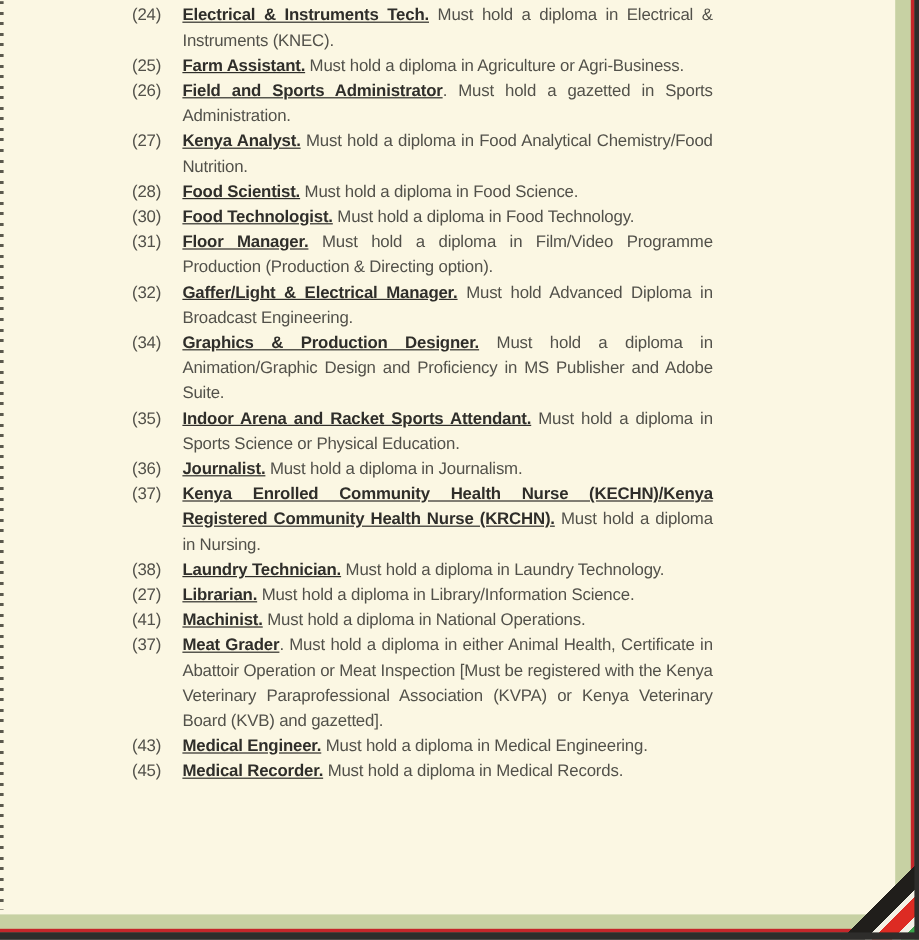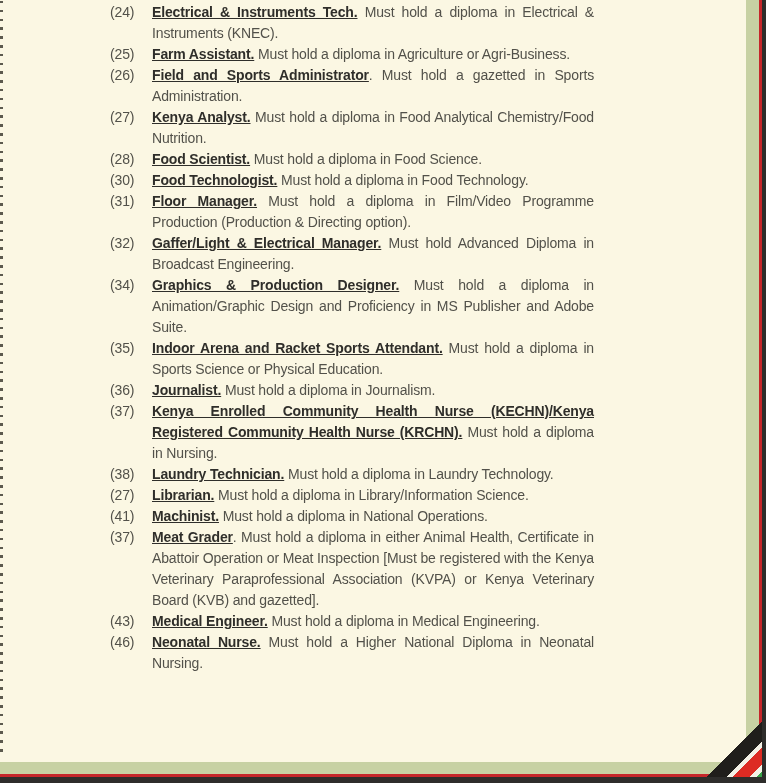--- a/index.html
+++ b/index.html
@@ -155,24 +155,24 @@
     <span class="num">(37)</span>
     <span class="body"><b>Meat Grader</b><span>. Must hold a diploma in either Animal Health, Certificate in Abattoir Operation or Meat Inspection [Must be registered with the Kenya Veterinary Paraprofessional Association (KVPA) or Kenya Veterinary Board (KVB) and gazetted].</span></span>
   </div>
 
   <div class="item">
     <span class="num">(43)</span>
     <span class="body"><b>Medical Engineer.</b><span> Must hold a diploma in Medical Engineering.</span></span>
   </div>
 
 
+  <div class="item">
+    <span class="num">(45)</span>
+    <span class="body"><b>Medical Recorder.</b><span> Must hold a diploma in Medical Records.</span></span>
+  </div>
 
-  <div class="item">
-    <span class="num">(46)</span>
-    <span class="body"><b>Neonatal Nurse.</b><span> Must hold a Higher National Diploma in Neonatal Nursing.</span></span>
-  </div>
 </div>
     </div>
   </div>
   <div class="flag-corner"></div>
   <div class="frame-right"></div>
   <div class="frame-bottom"></div>
 </div>
 
 </body></html>

